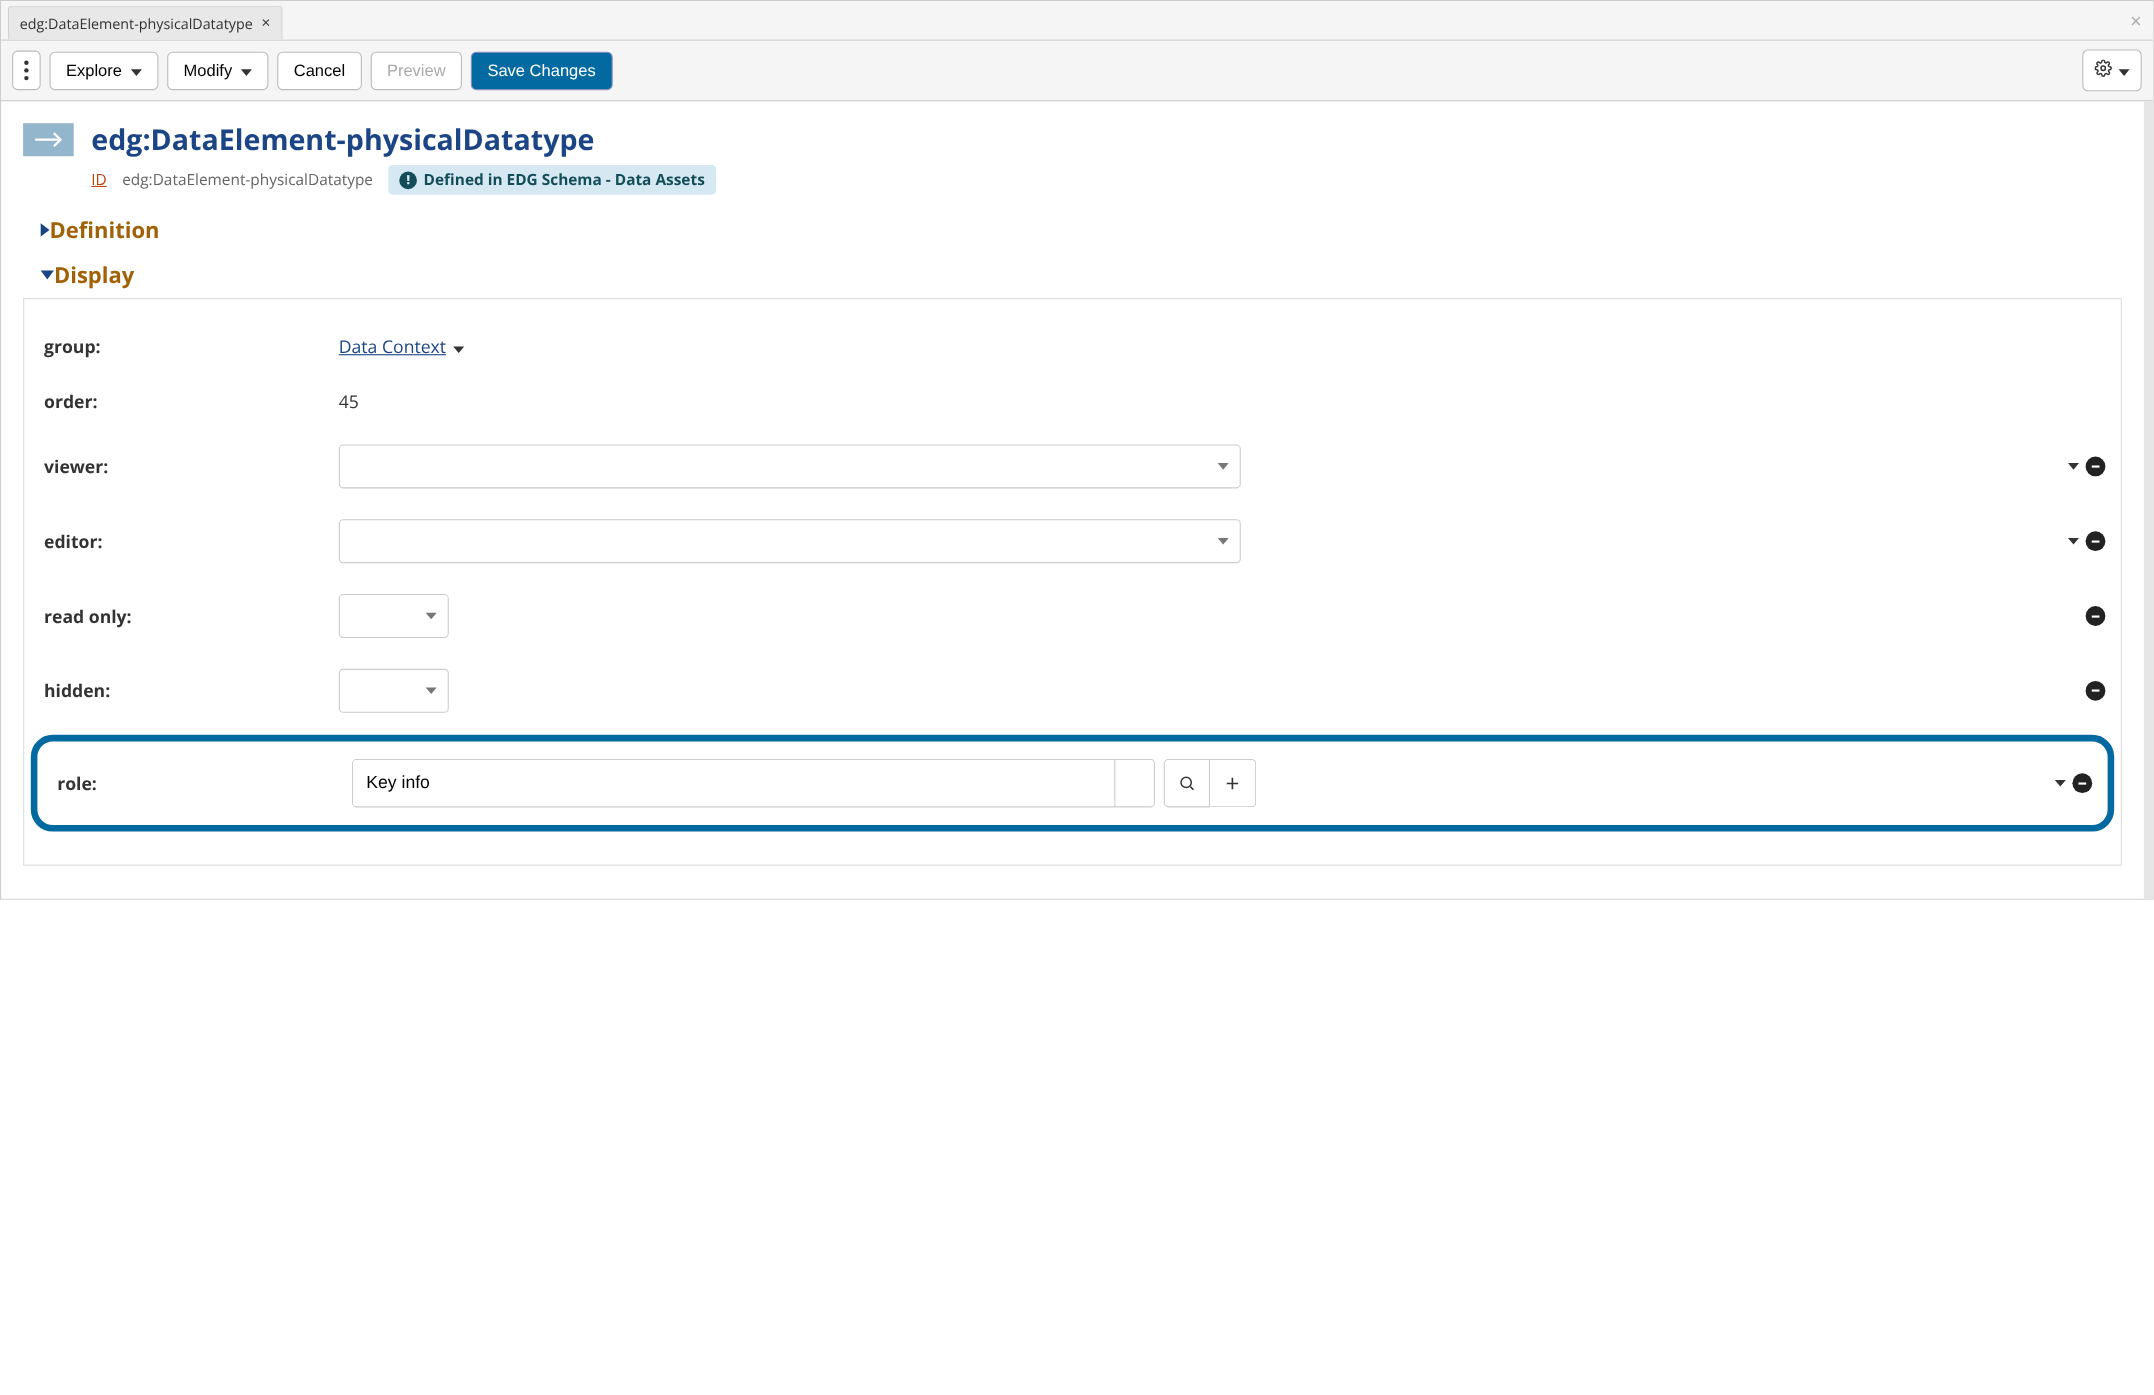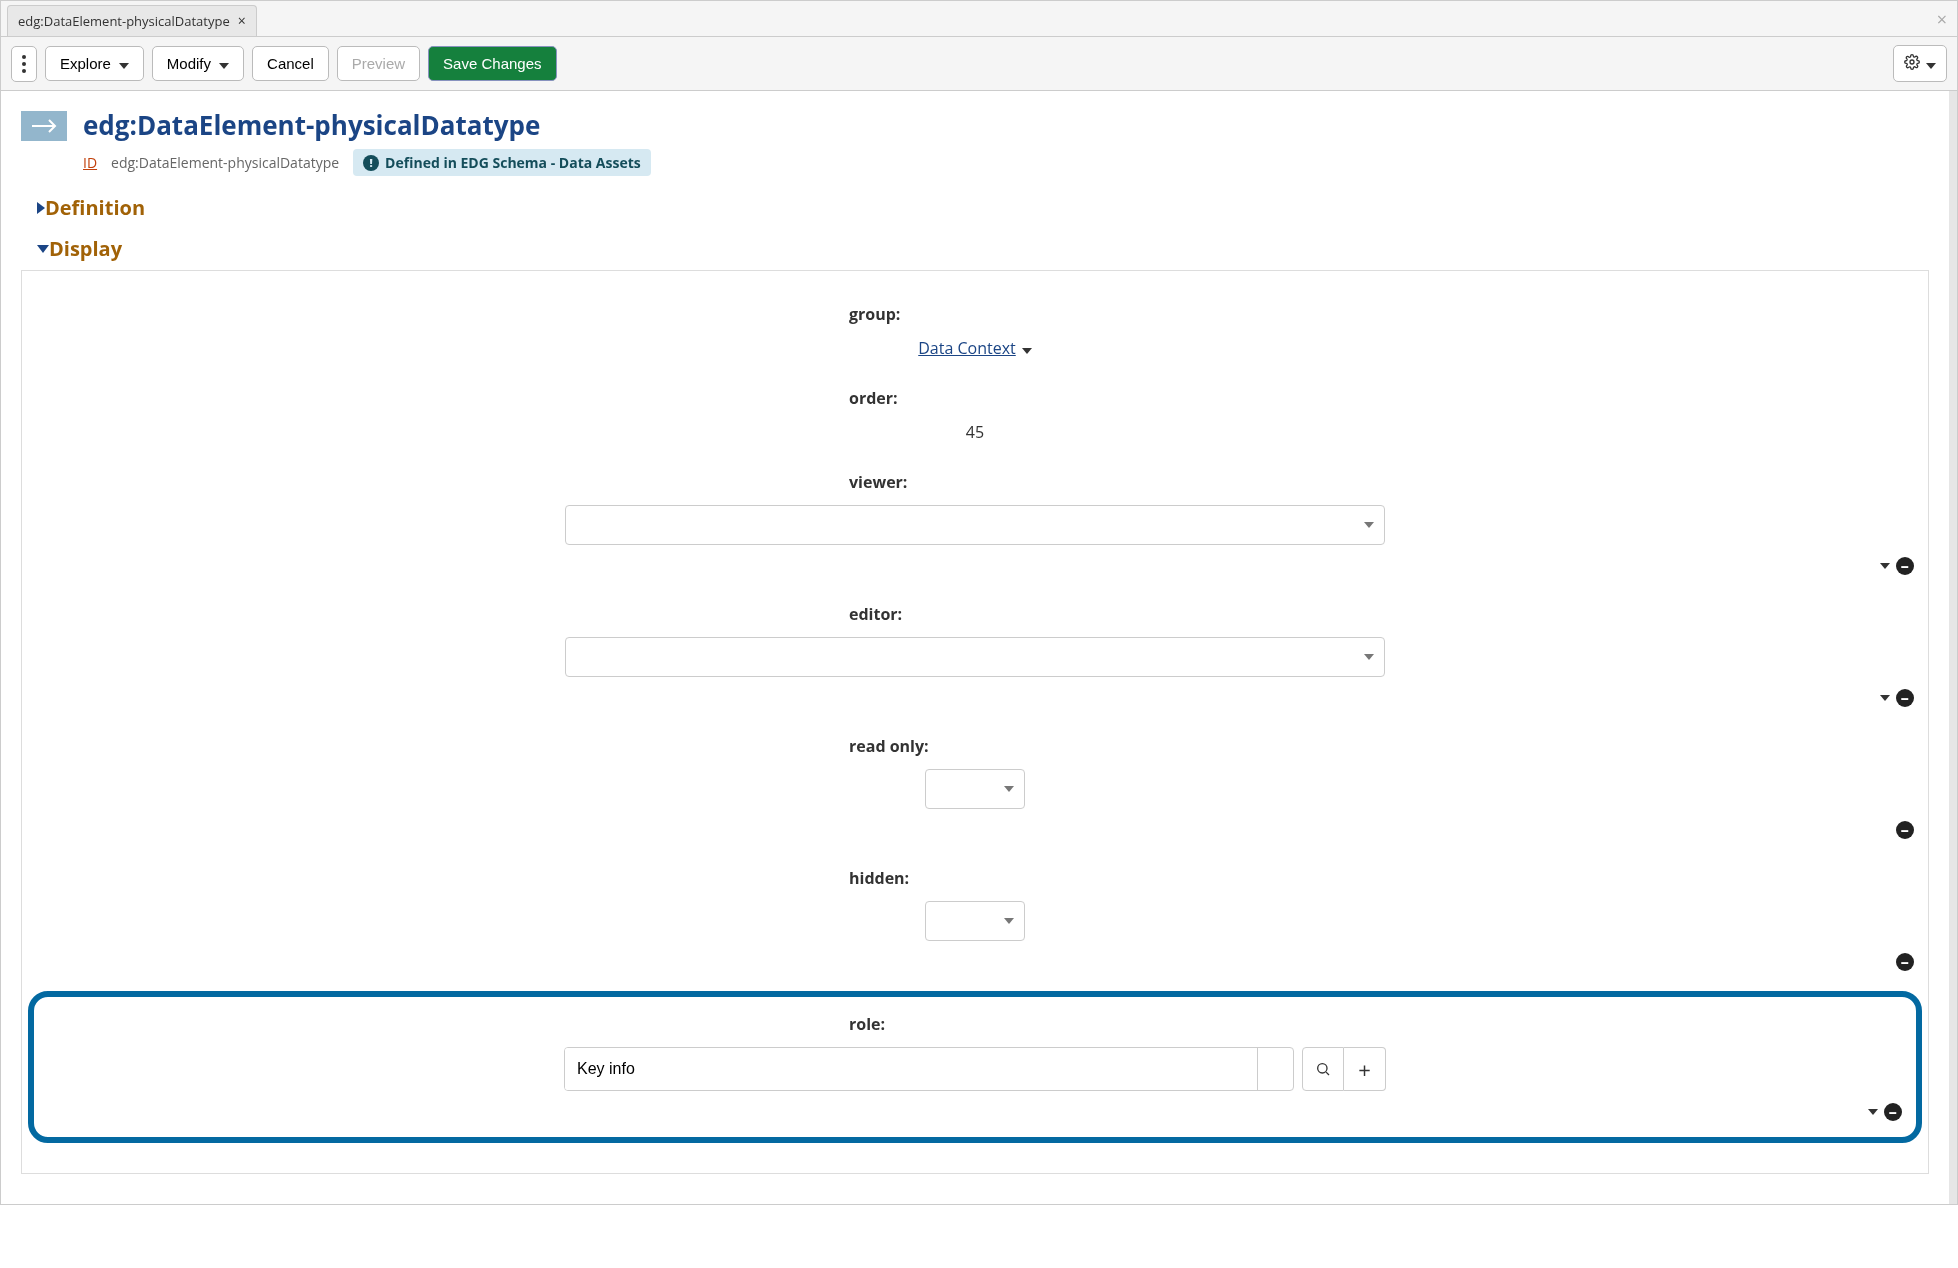--- a/index.html
+++ b/index.html
@@ -56,21 +56,21 @@
       padding: 8px 14px;
       font-size: 15px;
       cursor: pointer;
       display: inline-flex;
       align-items: flex-start;
       gap: 6px;
     }
     .btn.icon-only { padding: 8px 10px; }
     .btn.disabled { color: #aaa; cursor: default; }
     .btn.primary {
-      background: #15803d;
+      background: #0369a1;
       color: #fff;
       border-color: #8892bf;
     }
     .caret-down::after {
       content: "";
       display: inline-block;
       border-left: 5px solid transparent;
       border-right: 5px solid transparent;
       border-top: 6px solid #333;
       margin-left: 2px;
@@ -154,21 +154,20 @@
       border: 1px solid #ddd;
       border-top: 1px solid #ddd;
       padding: 18px 14px 30px 14px;
       margin-top: 8px;
     }
     .form-row {
       display: flex;
       align-items: center;
       padding: 14px 0;
       gap: 12px;
-      flex-direction: column;
     }
     .form-label {
       width: 260px;
       font-weight: 700;
       font-size: 16px;
       padding-left: 4px;
     }
     .form-value { flex: 1; display: flex; align-items: center; gap: 8px; }
     .link-val {
       color: #1b4585; text-decoration: underline; font-size: 16px;

